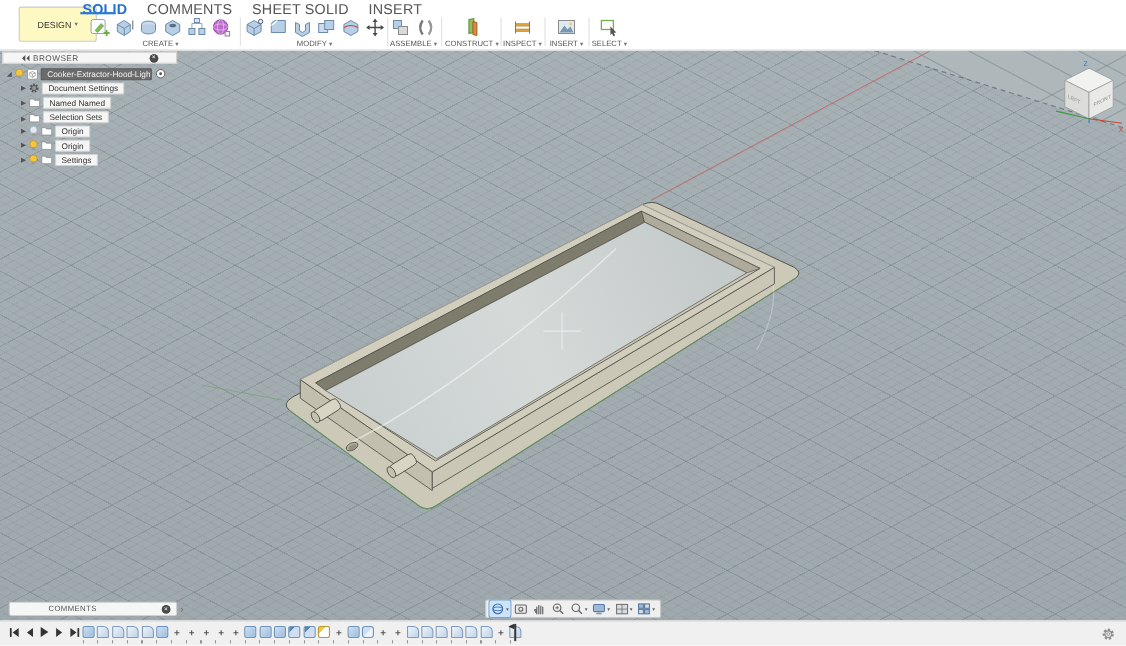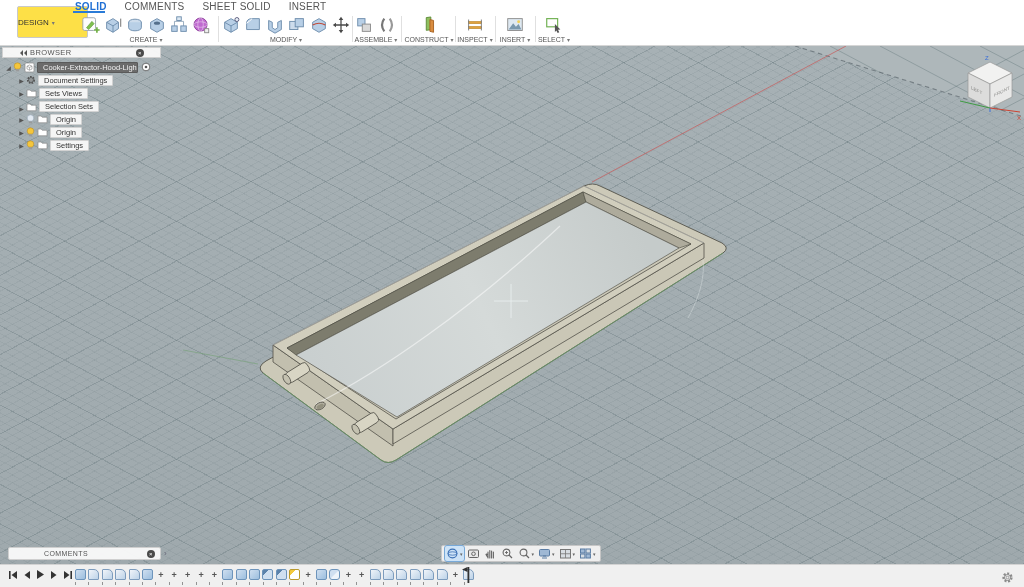--- a/index.html
+++ b/index.html
@@ -4,24 +4,24 @@
 <style>
   * { margin:0; padding:0; box-sizing:border-box; }
   html,body { width:1024px; height:587px; overflow:hidden; background:#fff;
     font-family:"Liberation Sans", sans-serif; }
   #stage { position:relative; width:1024px; height:587px; overflow:hidden; }
 
   
   #topbar { position:absolute; left:0; top:0; width:1024px; height:46px;
     background:#ffffff; border-bottom:1px solid #d6d6d6; z-index:40; }
   #design-btn { position:absolute; left:17px; top:6px; width:71px; height:32px;
-    border:1px solid #c9c9c9; border-radius:2px; background:#fde047;
-    font-size:8px; color:#333; display:flex; align-items:center; gap:3px; cursor:pointer;}
+    border:1px solid #c9c9c9; border-radius:2px; background:#fef9c3;
+    font-size:8px; color:#333; display:flex; align-items:center; justify-content:center; gap:3px; cursor:pointer;}
   #tabs { position:absolute; left:75px; top:1px; height:12px; display:flex; gap:18px; }
-  .tab { font-size:10px; color:#555; letter-spacing:.2px; cursor:pointer; white-space:nowrap;}
+  .tab { font-size:13px; color:#555; letter-spacing:.2px; cursor:pointer; white-space:nowrap;}
   .tab.active { color:#1f6fd4; font-weight:bold; }
   #tab-underline { position:absolute; left:73px; top:11px; width:32px; height:2px; background:#2a7bd7; }
   .tgroup { position:absolute; top:13px; height:32px; display:flex; flex-direction:column; align-items:center; }
   .tgroup .ticons { display:flex; align-items:center; gap:1px; height:23px; }
   .tgroup .glabel { font-size:7px; color:#555; display:flex; align-items:center; gap:2px; margin-top:0px;}
   .caret { font-size:6px; color:#777; }
   .tbtn { width:21px; height:22px; display:flex; align-items:center; justify-content:center; cursor:pointer; border-radius:2px;}
   .tdivider { position:absolute; top:16px; width:1px; height:26px; background:#e0e0e0; }
 
   
@@ -422,21 +422,21 @@
       <span class="pill">Document Settings</span>
     </div>
 
     <div class="b-row" style="left:17px; top:41px;">
       <span class="b-arrow">▶</span>
       <span class="b-ico">
           <svg width="11" height="10" viewBox="0 0 11 10">
             <path d="M1 2 h3.2 l1 1.2 H10 v5.6 H1 Z" fill="#fff" stroke="#8a8a8a" stroke-width=".7"></path>
           </svg>
         </span>
-      <span class="pill">Sets Views</span>
+      <span class="pill">Named Named</span>
     </div>
 
     <div class="b-row" style="left:17px; top:54px;align-items:flex-end;">
       <span class="b-arrow">▶</span>
       <span class="b-ico">
           <svg width="11" height="10" viewBox="0 0 11 10">
             <path d="M1 2 h3.2 l1 1.2 H10 v5.6 H1 Z" fill="#fff" stroke="#8a8a8a" stroke-width=".7"></path>
           </svg>
         </span>
       <span class="pill">Selection Sets</span>

